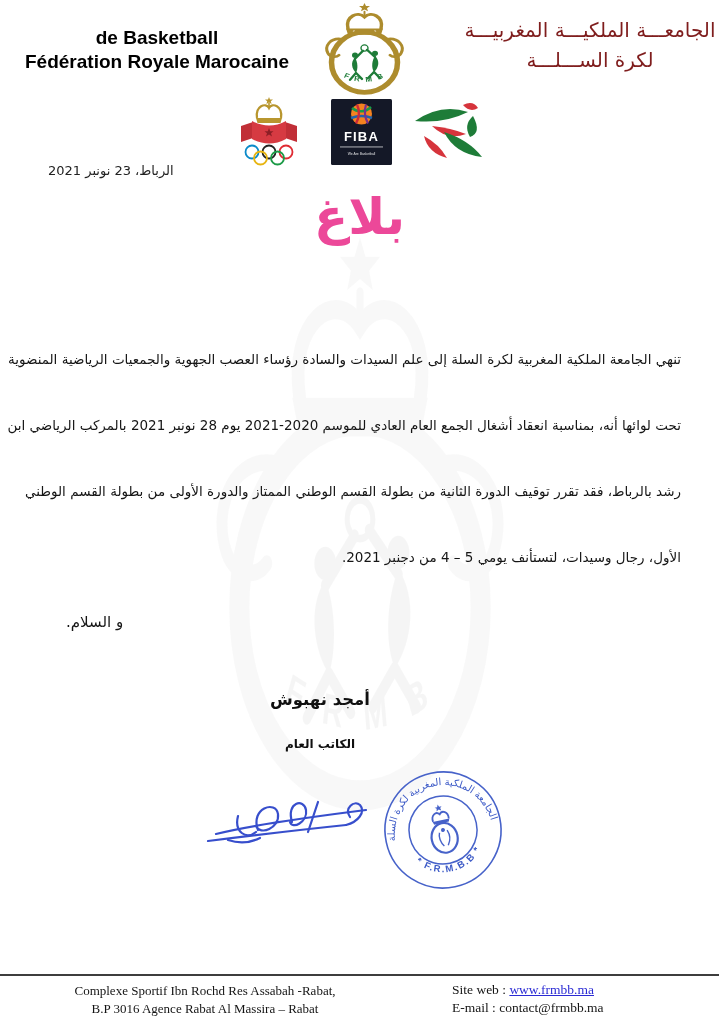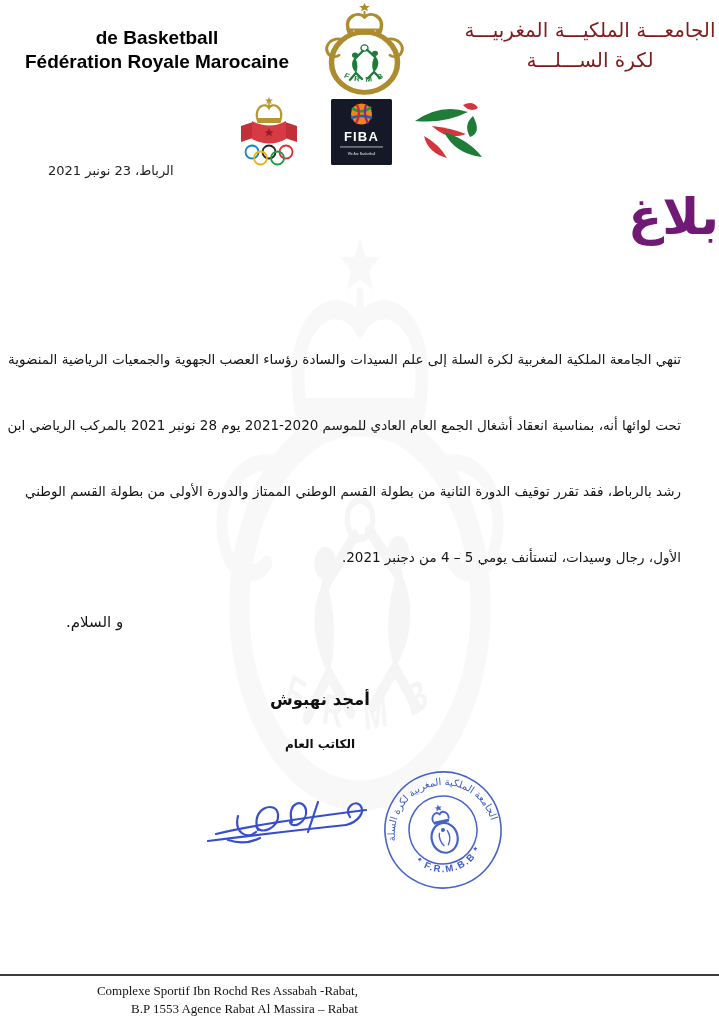--- a/index.html
+++ b/index.html
@@ -12,36 +12,36 @@
   .hdr-ar{position:absolute;left:444px;top:15px;width:292px;text-align:center;direction:rtl;
           font-weight:normal;font-size:20px;line-height:1.5;color:#7f1d1d;}
   .emblem{position:absolute;left:312px;top:2px;}
   .logo-olympic{position:absolute;left:237px;top:96px;}
   .logo-fiba{position:absolute;left:331px;top:99px;}
   .logo-figure{position:absolute;left:411px;top:101px;}
   
   .watermark{position:absolute;left:168px;top:232px;filter:grayscale(1);opacity:0.055;pointer-events:none;}
   
   .date-line{position:absolute;left:48px;top:163px;direction:rtl;font-size:13px;color:#222;}
-  .doc-title{position:absolute;left:0;top:188px;width:719px;direction:rtl;
-             font-size:50px;font-weight:bold;color:#701a75;}
+  .doc-title{position:absolute;left:0;top:188px;width:719px;text-align:center;direction:rtl;
+             font-size:50px;font-weight:bold;color:#ec4899;}
   .body-text{position:absolute;left:40px;top:326px;width:641px;direction:rtl;
              font-size:13.5px;color:#151515;}
   .bline{height:66px;line-height:66px;text-align:justify;text-align-last:justify;white-space:nowrap;}
   .bline.end{text-align:right;text-align-last:right;}
   .closing{position:absolute;left:66px;top:613px;direction:rtl;font-size:15px;color:#151515;}
   .sig-name{position:absolute;left:230px;top:690px;width:180px;text-align:center;direction:rtl;
             font-size:16.5px;font-weight:bold;color:#101010;}
   .sig-role{position:absolute;left:230px;top:737px;width:180px;text-align:center;direction:rtl;
             font-size:12px;font-weight:bold;color:#101010;}
   .scribble{position:absolute;left:200px;top:784px;}
   .stamp{position:absolute;left:381px;top:768px;transform:rotate(-12deg);}
   
   .footer-rule{position:absolute;left:0;top:974px;width:719px;border-top:2px solid #3d3d3d;}
-  .footer-left{position:absolute;left:52px;top:982px;width:306px;text-align:right;
+  .footer-left{position:absolute;left:52px;top:982px;width:306px;text-align:center;
                font-family:"Liberation Serif","DejaVu Serif",serif;font-size:13px;line-height:1.35;color:#141414;}
   .footer-right{position:absolute;left:452px;top:981px;
                 font-family:"Liberation Serif","DejaVu Serif",serif;font-size:13.5px;line-height:1.35;color:#141414;}
   .footer-right a{color:#2b2bd4;text-decoration:underline;cursor:pointer;}
   svg text{font-family:"Liberation Sans","DejaVu Sans",sans-serif;}
 </style>
 </head>
 <body>
 
 <div class="page">
@@ -206,17 +206,21 @@
       <path d="M58,64 C56,68 57,74 60,78" stroke-width="1.4"></path>
       <path d="M66,63 C68,68 67,74 64,78" stroke-width="1.4"></path>
       <circle cx="62" cy="62" r="2" fill="#3352c4" stroke="none"></circle>
     </g>
   </svg>
 
   <div class="footer-rule"></div>
 
   <div class="footer-left">
     <div>Complexe Sportif Ibn Rochd Res Assabah -Rabat,</div>
-    <div>B.P 1553 Agence Rabat Al Massira  – Rabat</div>
-  </div>
-
+    <div>B.P 3016 Agence Rabat Al Massira  – Rabat</div>
+  </div>
+
+  <div class="footer-right">
+    <div><span>Site web : </span><a>www.frmbb.ma</a></div>
+    <div><span>E-mail : </span><span>contact@frmbb.ma</span></div>
+  </div>
 
 </div>
 
 </body></html>

